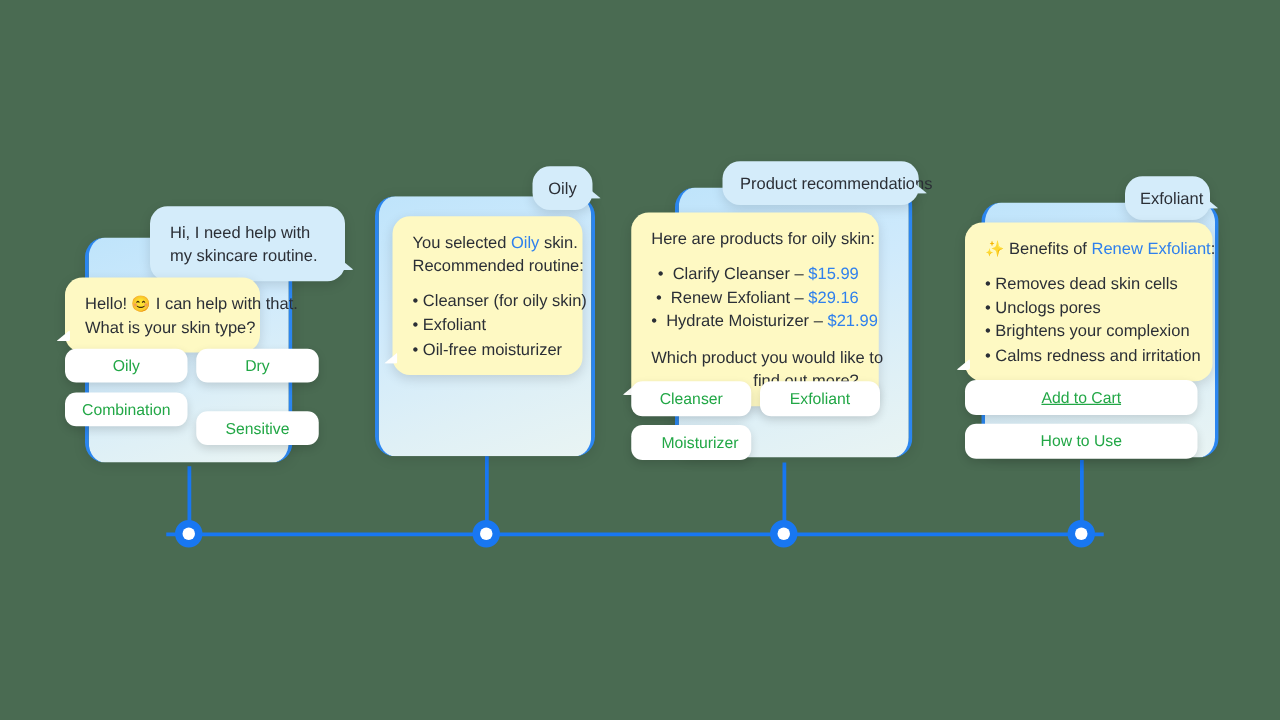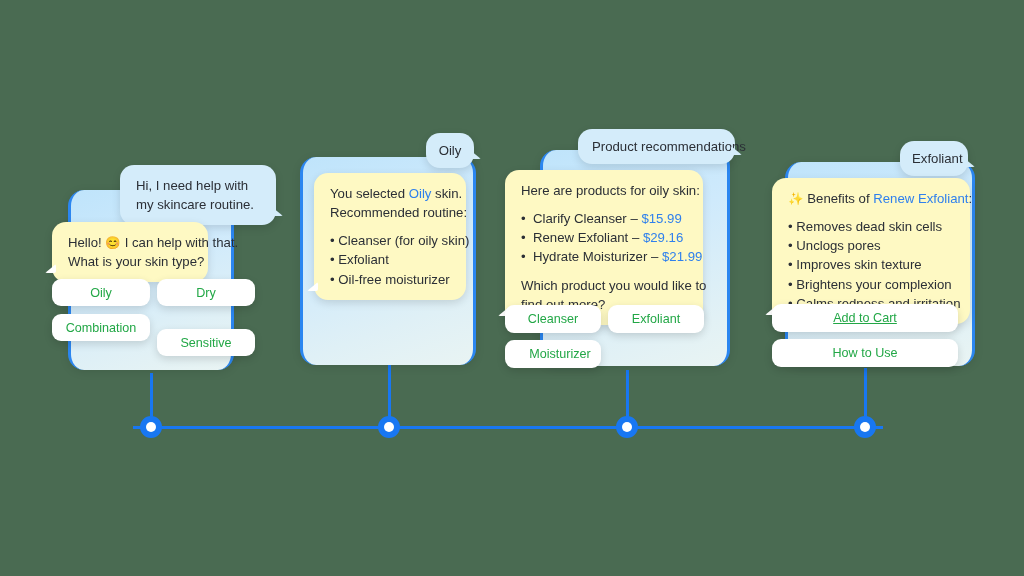--- a/index.html
+++ b/index.html
@@ -208,21 +208,21 @@
 
   <div class="col">
 
     <div class="panel" style="left:540px; top:150px; width:190px; height:216px;"></div>
 
     <div class="bubble blue" style="left:578px; top:129px; width:157px; padding:8px 14px;">
       <p>Product recommendations</p>
       <span class="tail tail-r"></span>
     </div>
 
-    <div class="bubble white" style="left:505px; top:170px; width:198px;">
+    <div class="bubble white" style="left:505px; top:170px; width:198px;text-align:right;">
       <p>Here are products for oily skin:</p>
       <div class="gap"></div>
       <ul>
         <li>
           <span>Clarify Cleanser</span>
           <span>–</span>
           <span class="price">$15.99</span>
         </li>
         <li>
           <span>Renew Exfoliant</span>
@@ -258,21 +258,20 @@
     <div class="bubble white" style="left:772px; top:178px; width:198px;">
       <p>
         <span class="emoji">✨</span>
         <span>Benefits of</span>
         <span class="link">Renew Exfoliant</span><span>:</span>
       </p>
       <div class="gap"></div>
       <ul>
         <li>Removes dead skin cells</li>
         <li>Unclogs pores</li>
-        <li>Improves skin texture</li>
         <li>Brightens your complexion</li>
         <li>Calms redness and irritation</li>
       </ul>
       <span class="tail tail-l"></span>
     </div>
 
     <div class="optbtn" style="left:772px; top:304px; width:186px; height:28px;text-decoration:underline;">Add to Cart</div>
     <div class="optbtn" style="left:772px; top:339px; width:186px; height:28px;">How to Use</div>
   </div>
 

